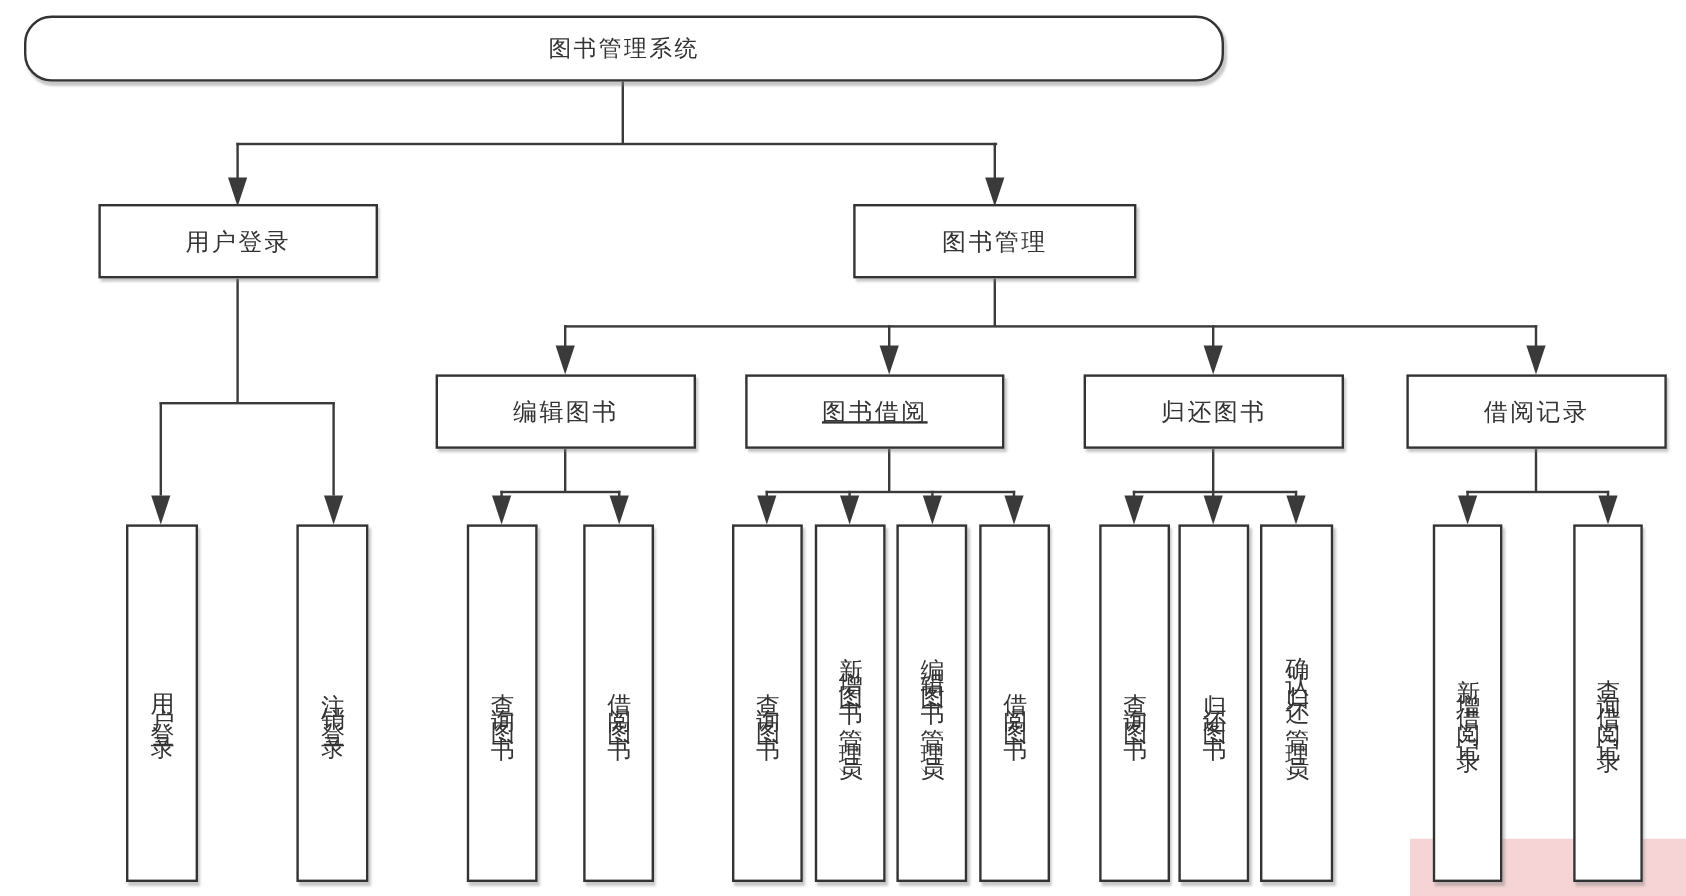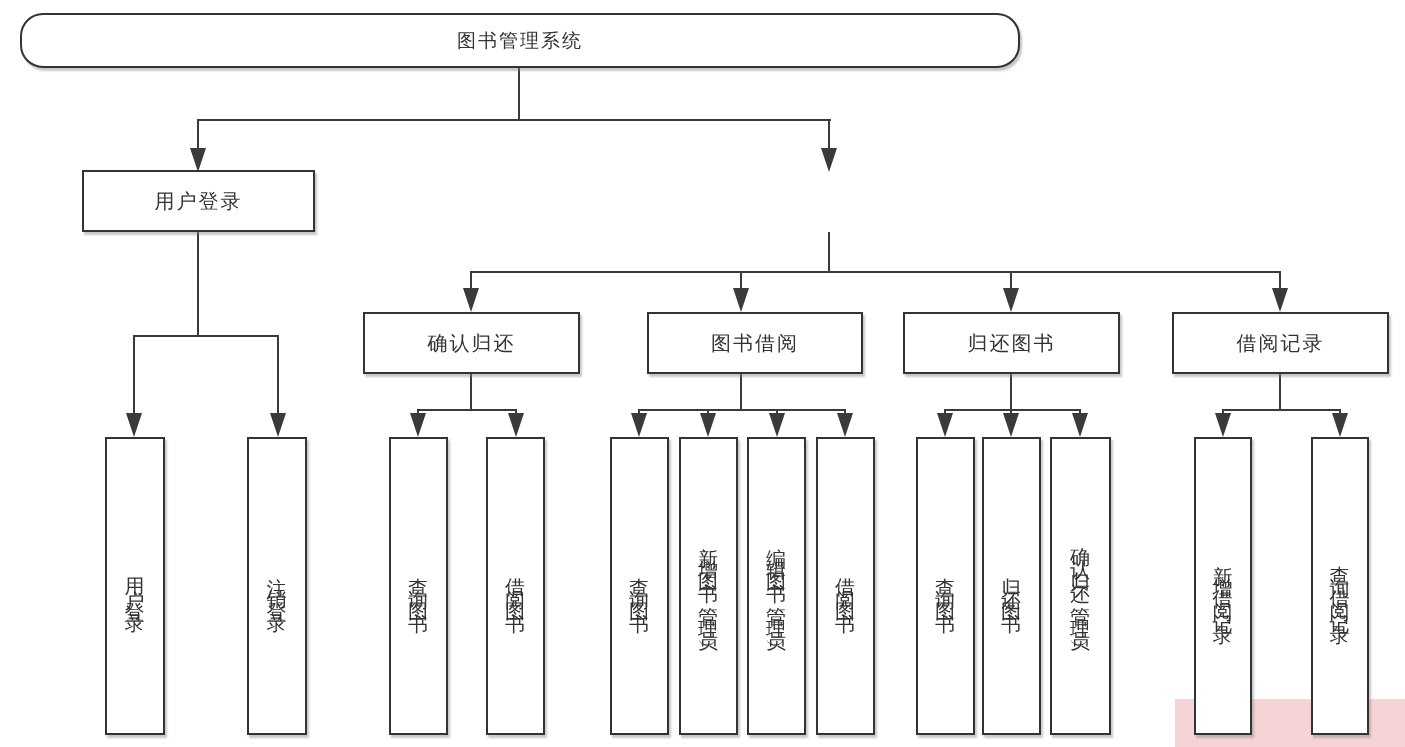--- a/index.html
+++ b/index.html
@@ -45,20 +45,23 @@
   <div class="hline" style="left:197px;top:119px;width:634px;"></div>
 
   <div class="vline" style="left:197px;top:119px;height:30px;"></div>
   <div class="head" style="left:190px;top:148px;"></div>
   <div class="vline" style="left:828px;top:119px;height:30px;"></div>
   <div class="head" style="left:821px;top:148px;"></div>
 
   <div class="box hbox" style="left:82px;top:170px;width:233px;height:62px;">
     <span>用户登录</span>
   </div>
+  <div class="box hbox" style="left:711px;top:170px;width:236px;height:62px;">
+    <span>图书管理</span>
+  </div>
 
   <div class="vline" style="left:197px;top:232px;height:104px;"></div>
   <div class="hline" style="left:133px;top:335px;width:146px;"></div>
   <div class="vline" style="left:133px;top:335px;height:78px;"></div>
   <div class="head" style="left:126px;top:413px;"></div>
   <div class="vline" style="left:277px;top:335px;height:78px;"></div>
   <div class="head" style="left:270px;top:413px;"></div>
 
   <div class="box vbox" style="left:105px;top:437px;width:60px;height:298px;">
     <span>用户登录</span>
@@ -73,23 +76,23 @@
   <div class="vline" style="left:470px;top:271px;height:18px;"></div>
   <div class="head" style="left:463px;top:288px;"></div>
   <div class="vline" style="left:740px;top:271px;height:18px;"></div>
   <div class="head" style="left:733px;top:288px;"></div>
   <div class="vline" style="left:1010px;top:271px;height:18px;"></div>
   <div class="head" style="left:1003px;top:288px;"></div>
   <div class="vline" style="left:1279px;top:271px;height:18px;"></div>
   <div class="head" style="left:1272px;top:288px;"></div>
 
   <div class="box hbox" style="left:363px;top:312px;width:217px;height:62px;">
-    <span>确认归还</span>
+    <span>编辑图书</span>
   </div>
-  <div class="box hbox" style="left:647px;top:312px;width:216px;height:62px;">
+  <div class="box hbox" style="left:621px;top:312px;width:216px;height:62px;text-decoration:underline;">
     <span>图书借阅</span>
   </div>
   <div class="box hbox" style="left:903px;top:312px;width:217px;height:62px;">
     <span>归还图书</span>
   </div>
   <div class="box hbox" style="left:1172px;top:312px;width:217px;height:62px;font-family:Liberation Serif, serif;">
     <span>借阅记录</span>
   </div>
 
   <div class="vline" style="left:470px;top:374px;height:36px;"></div>

